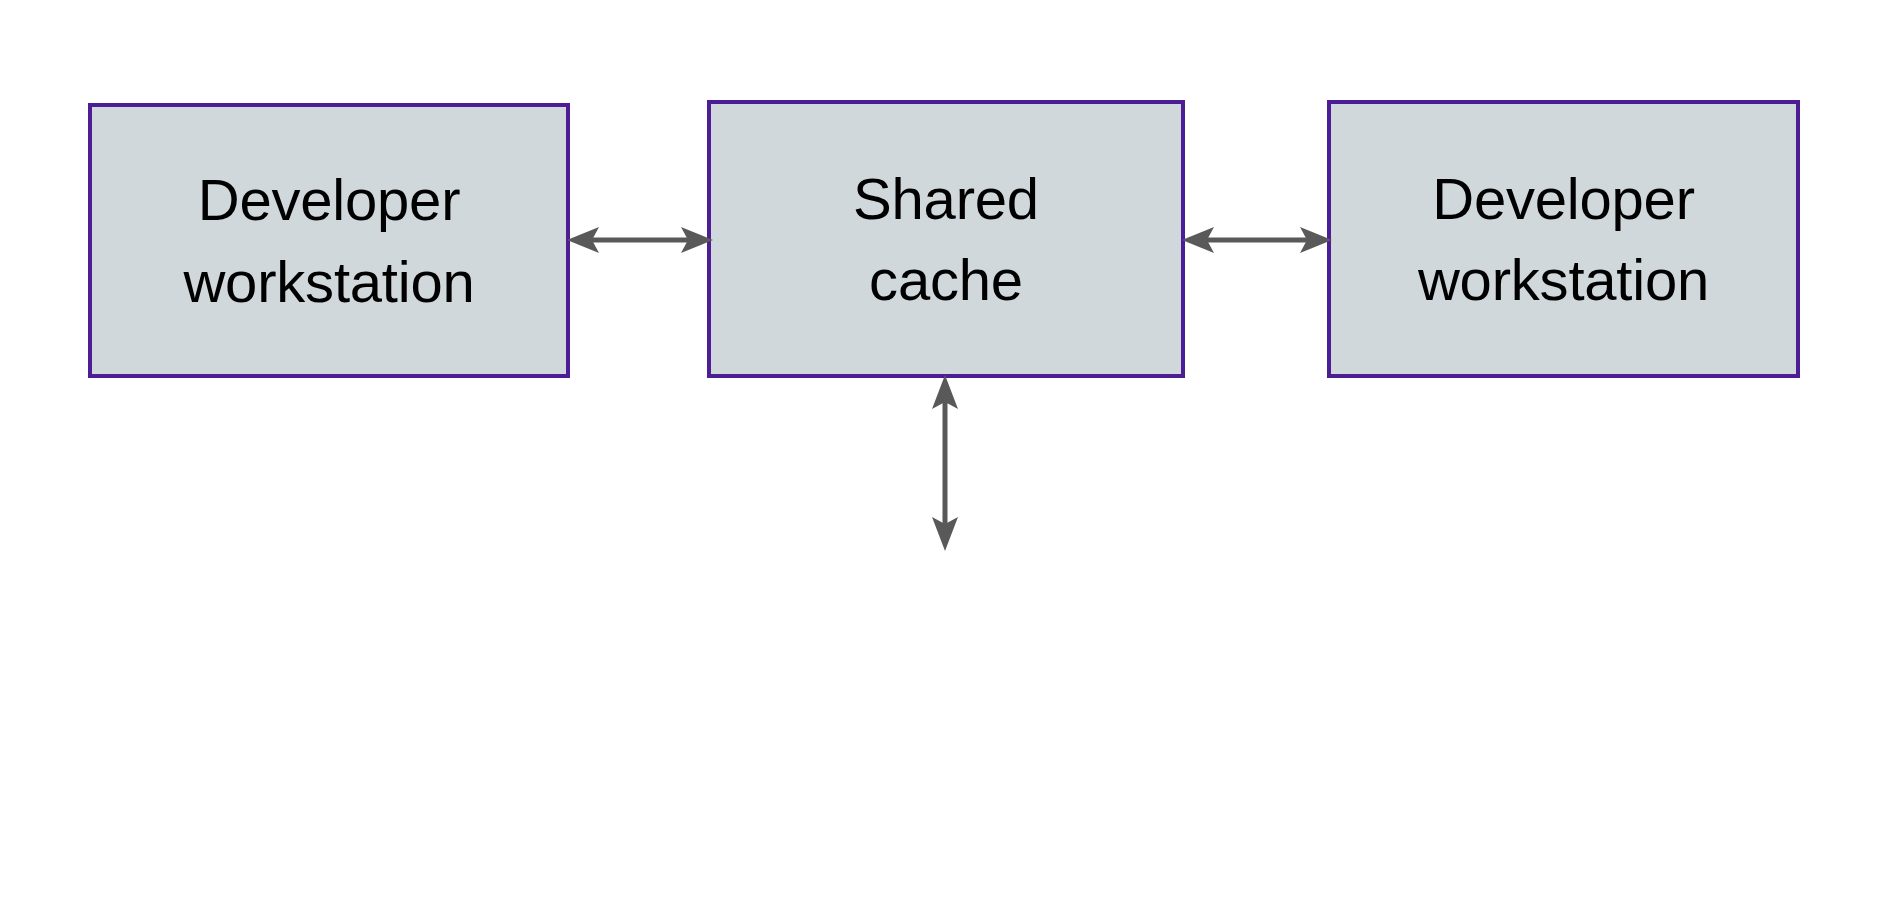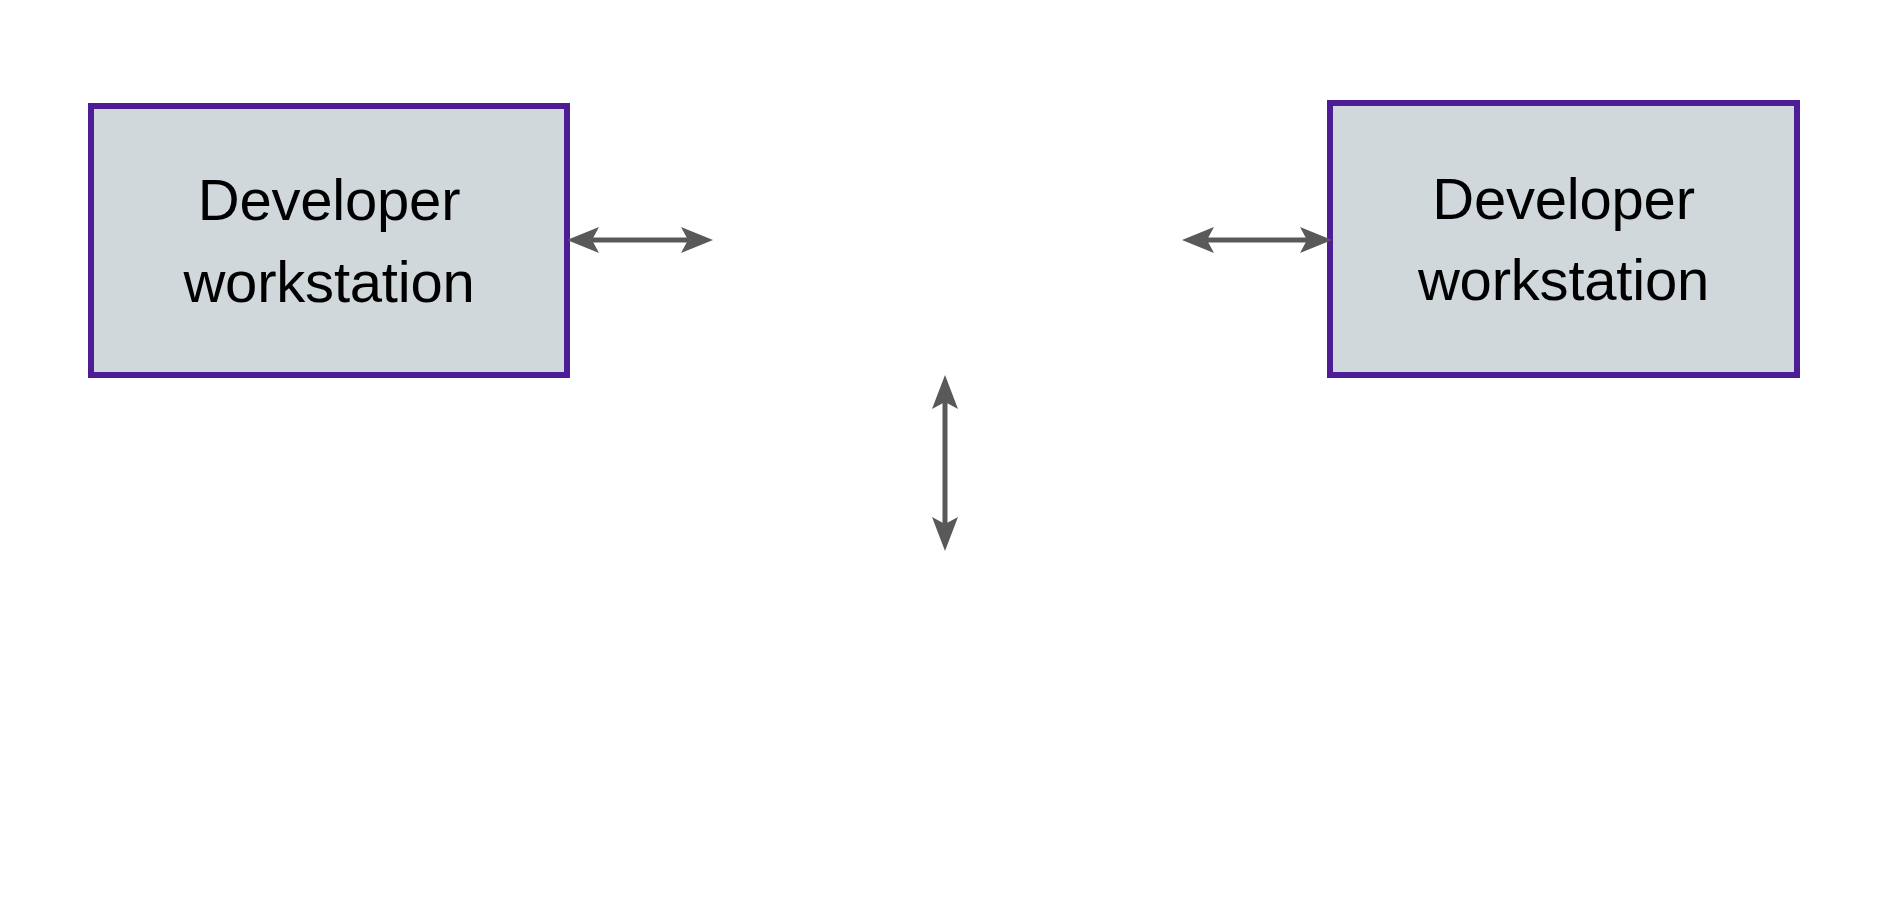--- a/index.html
+++ b/index.html
@@ -15,21 +15,21 @@
     position: relative;
     width: 1900px;
     height: 922px;
     background: #ffffff;
     overflow: hidden;
   }
   .node {
     position: absolute;
     box-sizing: border-box;
     background: #d0d8db;
-    border: 6px solid #4c1d95;
+    border: 4px solid #4c1d95;
     display: flex;
     align-items: center;
     justify-content: center;
     text-align: center;
   }
   .node-label {
     font-family: "Liberation Sans", sans-serif;
     font-size: 58px;
     line-height: 1.40;
     color: #000000;
@@ -55,20 +55,24 @@
 </head>
 <body>
 
 <div id="canvas">
 
   <div class="node" id="node-dev-left">
     <div class="node-label">Developer
 workstation</div>
   </div>
 
+  <div class="node" id="node-shared">
+    <div class="node-label">Shared
+cache</div>
+  </div>
 
   <div class="node" id="node-dev-right">
     <div class="node-label">Developer
 workstation</div>
   </div>
 
 
   <svg class="edge" id="edge-left-shared" viewBox="0 0 150 70" width="150" height="70">
     <line x1="24" y1="35" x2="126" y2="35" stroke="#595959" stroke-width="5"></line>
     <path d="M 2 35 L 34 22 L 27 35 L 34 48 Z" fill="#595959"></path>

